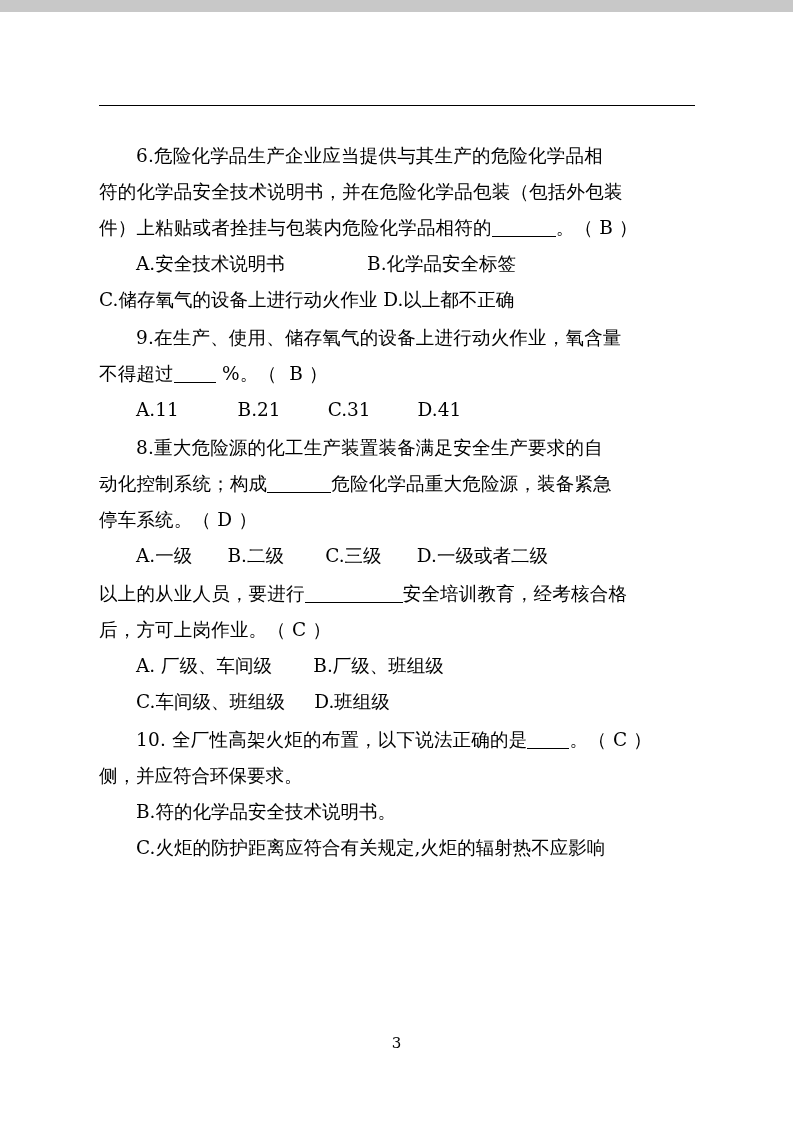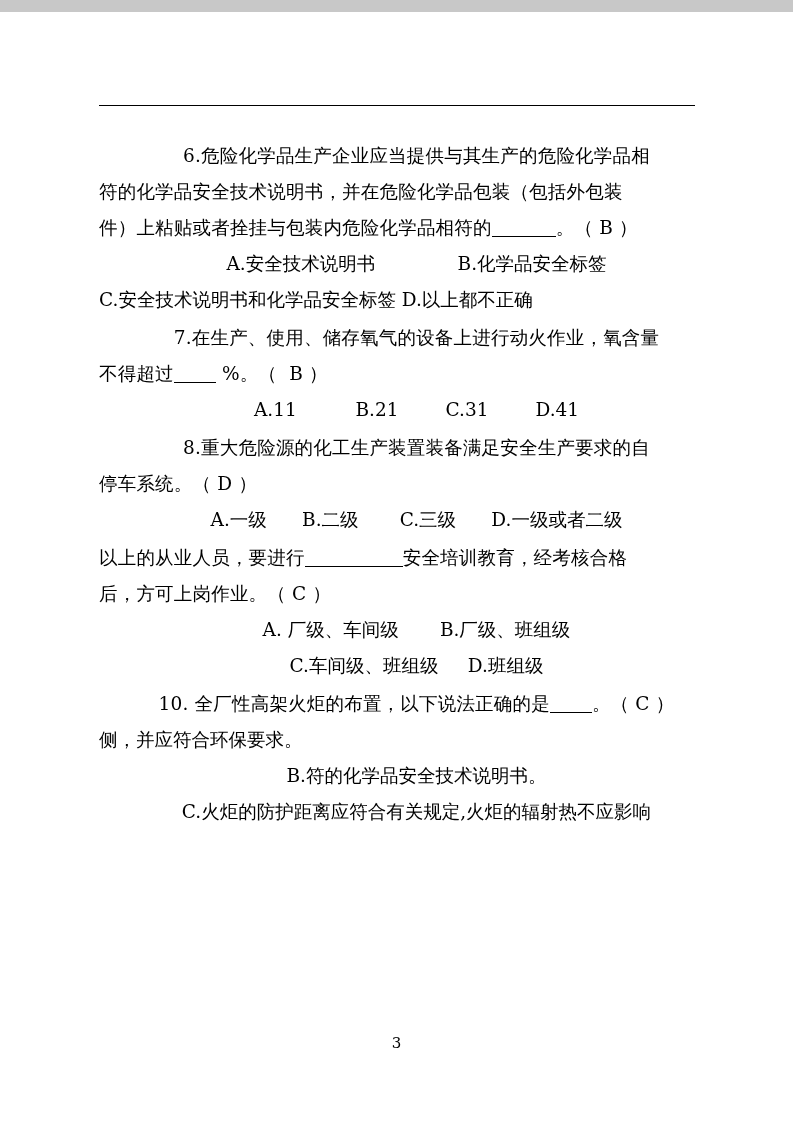--- a/index.html
+++ b/index.html
@@ -36,21 +36,20 @@
   }
   .line {
     font-size: 18.5px;
     line-height: 36px;
     letter-spacing: 0.2px;
     white-space: pre-wrap;
     text-align: justify;
   }
   .indent {
     text-indent: 2em;
-    text-align: center;
   }
   .blank-s {
     display: inline-block;
     width: 42px;
     border-bottom: 1.2px solid #000;
     vertical-align: -3px;
   }
   .blank-m {
     display: inline-block;
     width: 64px;
@@ -85,31 +84,32 @@
 
   <div class="header-rule"></div>
 
   <div class="content">
 
     <div class="q">
       <div class="line indent">6.危险化学品生产企业应当提供与其生产的危险化学品相</div>
       <div class="line">符的化学品安全技术说明书，并在危险化学品包装（包括外包装</div>
       <div class="line"><span>件）上粘贴或者拴挂与包装内危险化学品相符的</span><span class="blank-m"></span><span>。（ B ）</span></div>
       <div class="opts indent">A.安全技术说明书              B.化学品安全标签</div>
-      <div class="opts">C.安全技术说明书和化学品安全标签 D.以上都不正确</div>
+      <div class="opts">C.储存氧气的设备上进行动火作业 D.以上都不正确</div>
     </div>
 
     <div class="q">
-      <div class="line indent">7.在生产、使用、储存氧气的设备上进行动火作业，氧含量</div>
+      <div class="line indent">9.在生产、使用、储存氧气的设备上进行动火作业，氧含量</div>
       <div class="line"><span>不得超过</span><span class="blank-s"></span><span> %。（  B ）</span></div>
       <div class="opts indent">A.11          B.21        C.31        D.41</div>
     </div>
 
     <div class="q">
       <div class="line indent">8.重大危险源的化工生产装置装备满足安全生产要求的自</div>
+      <div class="line"><span>动化控制系统；构成</span><span class="blank-m"></span><span>危险化学品重大危险源，装备紧急</span></div>
       <div class="line">停车系统。（ D ）</div>
       <div class="opts indent">A.一级      B.二级       C.三级      D.一级或者二级</div>
     </div>
 
     <div class="q">
       <div class="line"><span>以上的从业人员，要进行</span><span class="blank-l"></span><span>安全培训教育，经考核合格</span></div>
       <div class="line">后，方可上岗作业。（ C ）</div>
       <div class="opts indent">A. 厂级、车间级       B.厂级、班组级</div>
       <div class="opts indent">C.车间级、班组级     D.班组级</div>
     </div>

